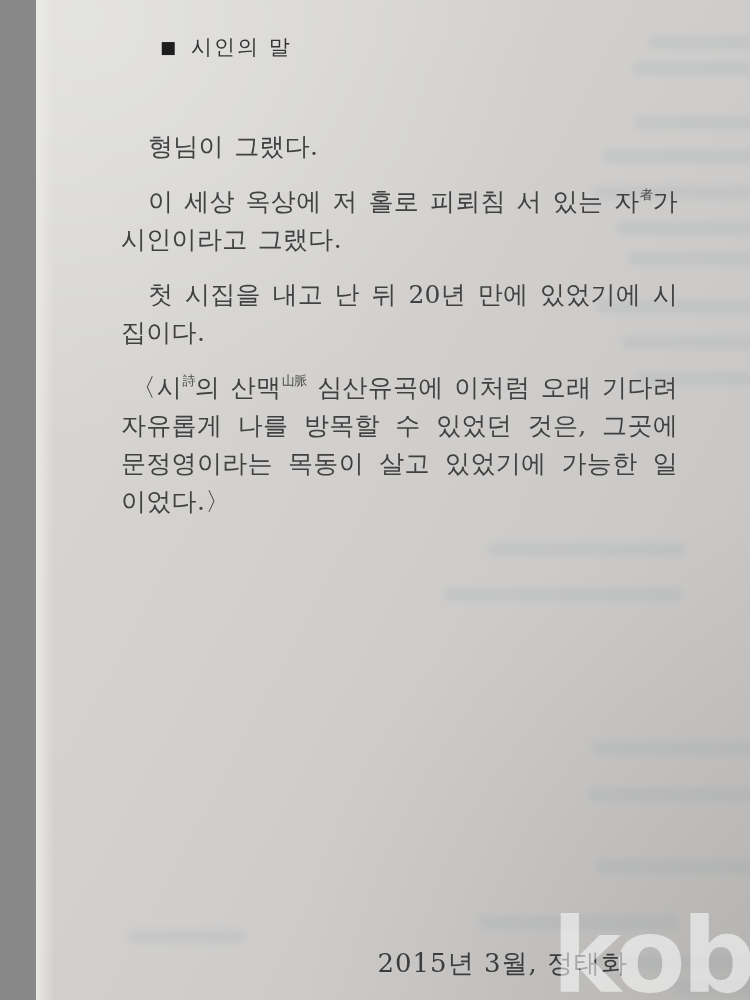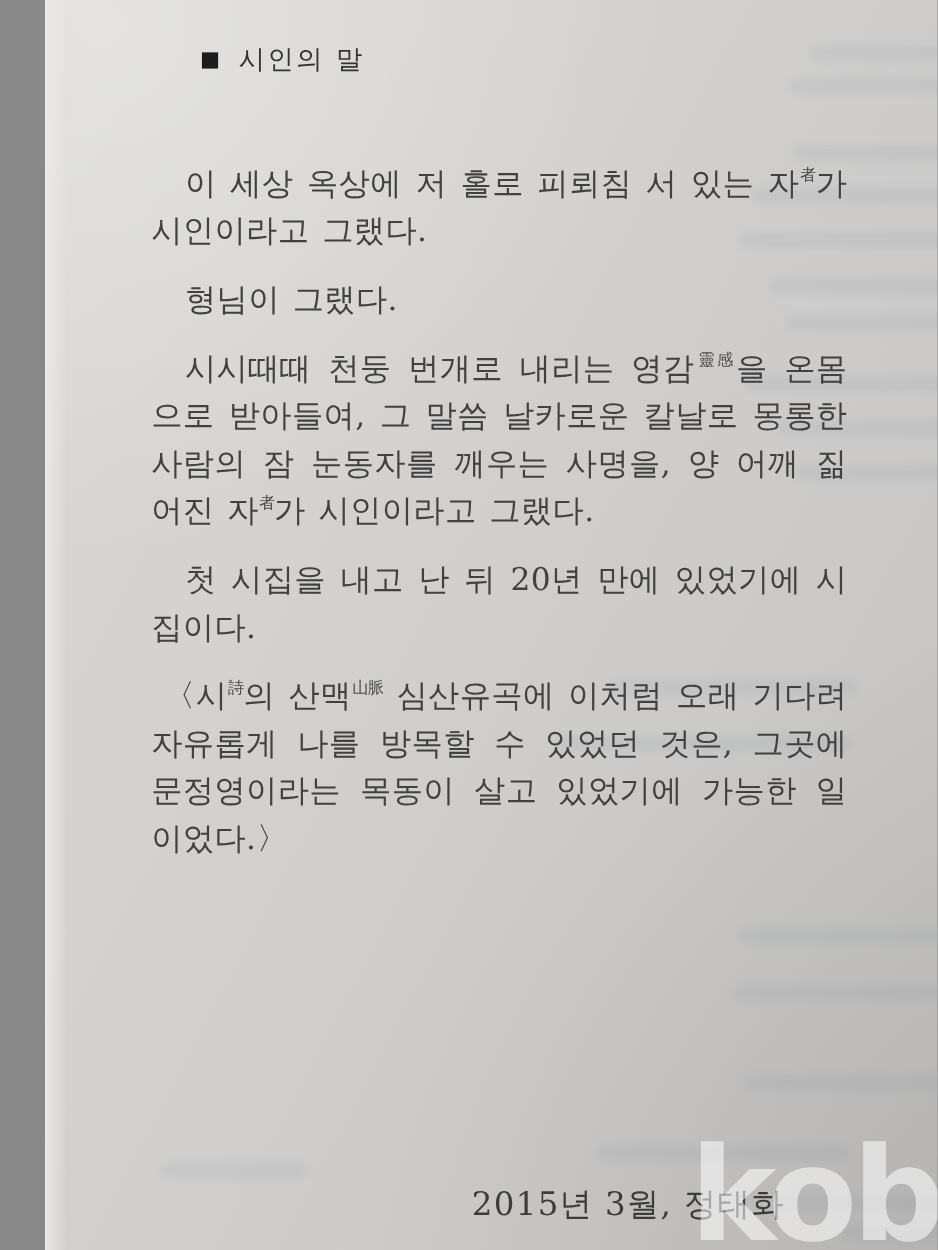--- a/index.html
+++ b/index.html
@@ -97,23 +97,22 @@
       <div class="ghost" style="left: 92px; top: 930px; width: 118px;"></div>
       <div class="ghost" style="left: 584px; top: 956px; width: 162px;"></div>
       <div class="ghost" style="left: 638px; top: 980px; width: 110px;"></div>
     </div>
 
   <div class="header">
     <span class="marker">■</span><span>시인의 말</span>
   </div>
 
   <div class="bodytext" id="paragraphs">
+      <p>형님이 그랬다.</p>
       <p>이 세상 옥상에 저 홀로 피뢰침 서 있는 자<sup>者</sup>가 시인이라고 그랬다.</p>
-      <p>형님이 그랬다.</p>
-      <p>시시때때 천둥 번개로 내리는 영감<sup>靈感</sup>을 온몸으로 받아들여, 그 말씀 날카로운 칼날로 몽롱한 사람의 잠 눈동자를 깨우는 사명을, 양 어깨 짊어진 자<sup>者</sup>가 시인이라고 그랬다.</p>
       <p>첫 시집을 내고 난 뒤 20년 만에 있었기에 시집이다.</p>
       <p class="quote">〈시<sup>詩</sup>의 산맥<sup>山脈</sup> 심산유곡에 이처럼 오래 기다려 자유롭게 나를 방목할 수 있었던 것은, 그곳에 문정영이라는 목동이 살고 있었기에 가능한 일이었다.〉</p>
     </div>
 
   <div class="signature">2015년 3월, 정태화</div>
 
   <div class="watermark">kobay</div>
 </div>
 
 </body></html>

